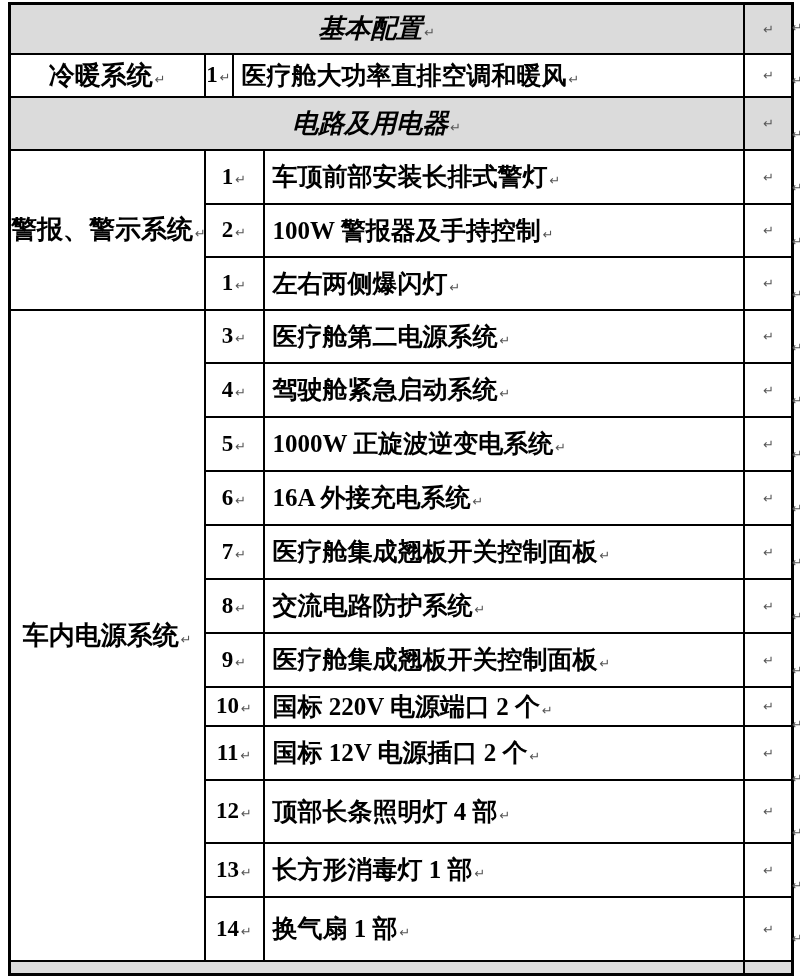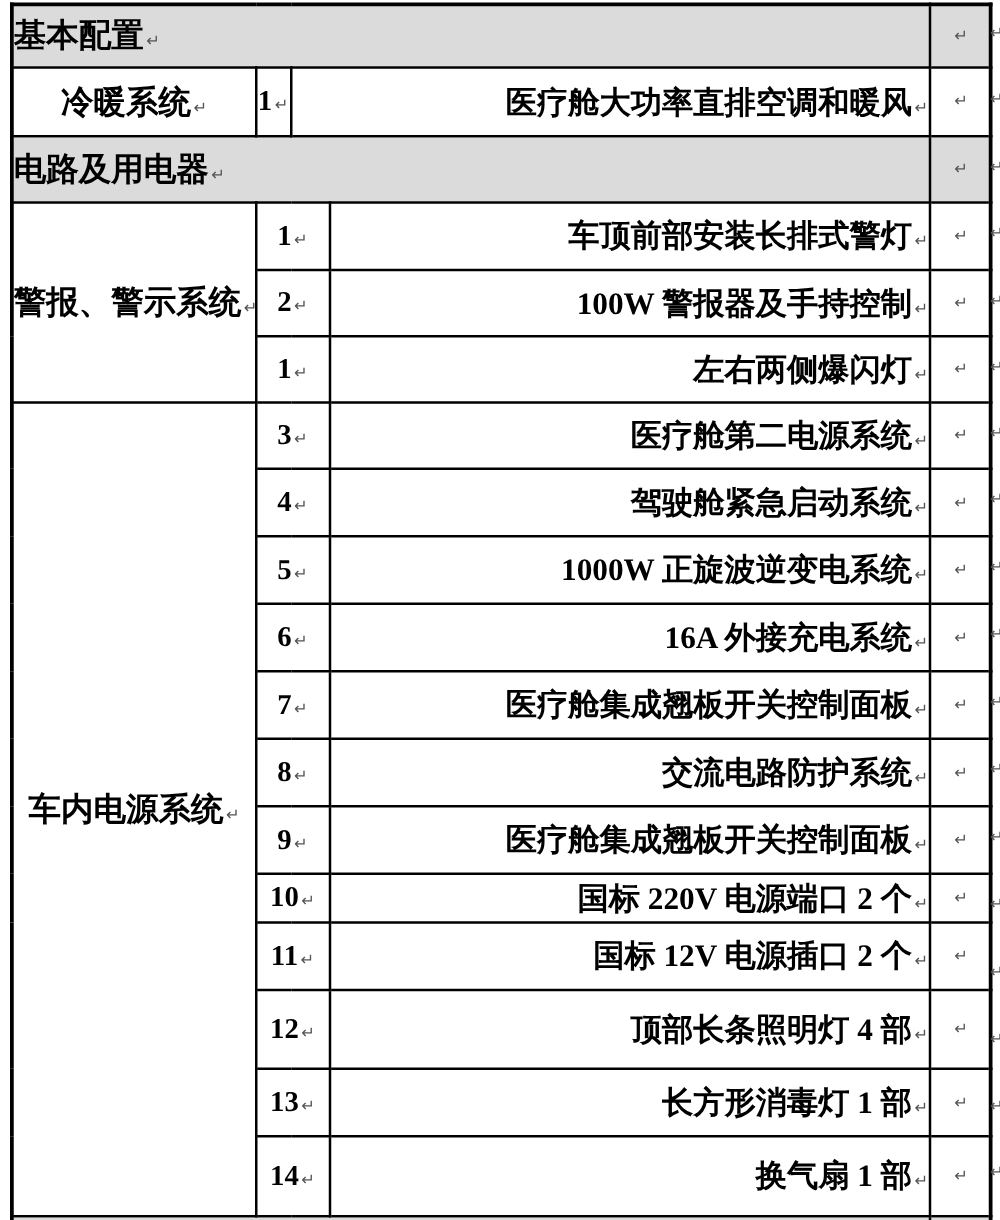--- a/index.html
+++ b/index.html
@@ -7,24 +7,24 @@
     position:relative;width:800px;height:976px;background:#fff;overflow:hidden;
     font-family:"Liberation Serif","DejaVu Serif",serif;color:#000;
   }
   table.spec{
     position:absolute;left:8px;top:2px;width:783px;
     border-collapse:collapse;table-layout:fixed;
     border:3px solid #000;
   }
   td{border:2px solid #000;vertical-align:middle;padding:0;overflow:hidden;}
   .gray{background:#DBDBDB;}
-  .sec{text-align:left;font-size:26px;font-weight:bold;white-space:nowrap;}
+  .sec{text-align:center;font-size:26px;font-weight:bold;white-space:nowrap;font-style:italic;}
   .cat{text-align:center;font-size:26px;font-weight:bold;white-space:nowrap;}
   .num{text-align:center;font-size:23px;font-weight:bold;white-space:nowrap;}
-  .desc{font-size:25px;font-weight:bold;padding-left:24px;white-space:nowrap;text-align:right;}
+  .desc{font-size:25px;font-weight:bold;padding-left:8px;white-space:nowrap;}
   .pcell{text-align:center;}
   .pmark{
     font-size:13px;font-weight:normal;color:#555;margin-left:2px;
     font-family:"DejaVu Sans",sans-serif;line-height:1;
   }
   #gutter{position:absolute;left:792px;top:2px;width:8px;height:972px;}
   #gutter .pmark{position:absolute;left:0;transform:translateY(-50%);margin:0;}
 </style>
 </head>
 <body>
@@ -41,21 +41,21 @@
     </colgroup>
 
     <tbody>
         <tr style="height:50px">
       <td colspan="4" class="gray sec">
         <span>基本配置</span><span class="pmark">↵</span>
       </td>
       <td class="gray pcell"><span class="pmark">↵</span></td>
     </tr>
 
-    <tr style="height:55px">
+    <tr style="height:43px">
       <td class="cat">
         <span>冷暖系统</span><span class="pmark">↵</span>
       </td>
       <td class="num">
         <span>1</span><span class="pmark">↵</span>
       </td>
       <td colspan="2" class="desc">
         <span>医疗舱大功率直排空调和暖风</span><span class="pmark">↵</span>
       </td>
       <td class="pcell"><span class="pmark">↵</span></td>

